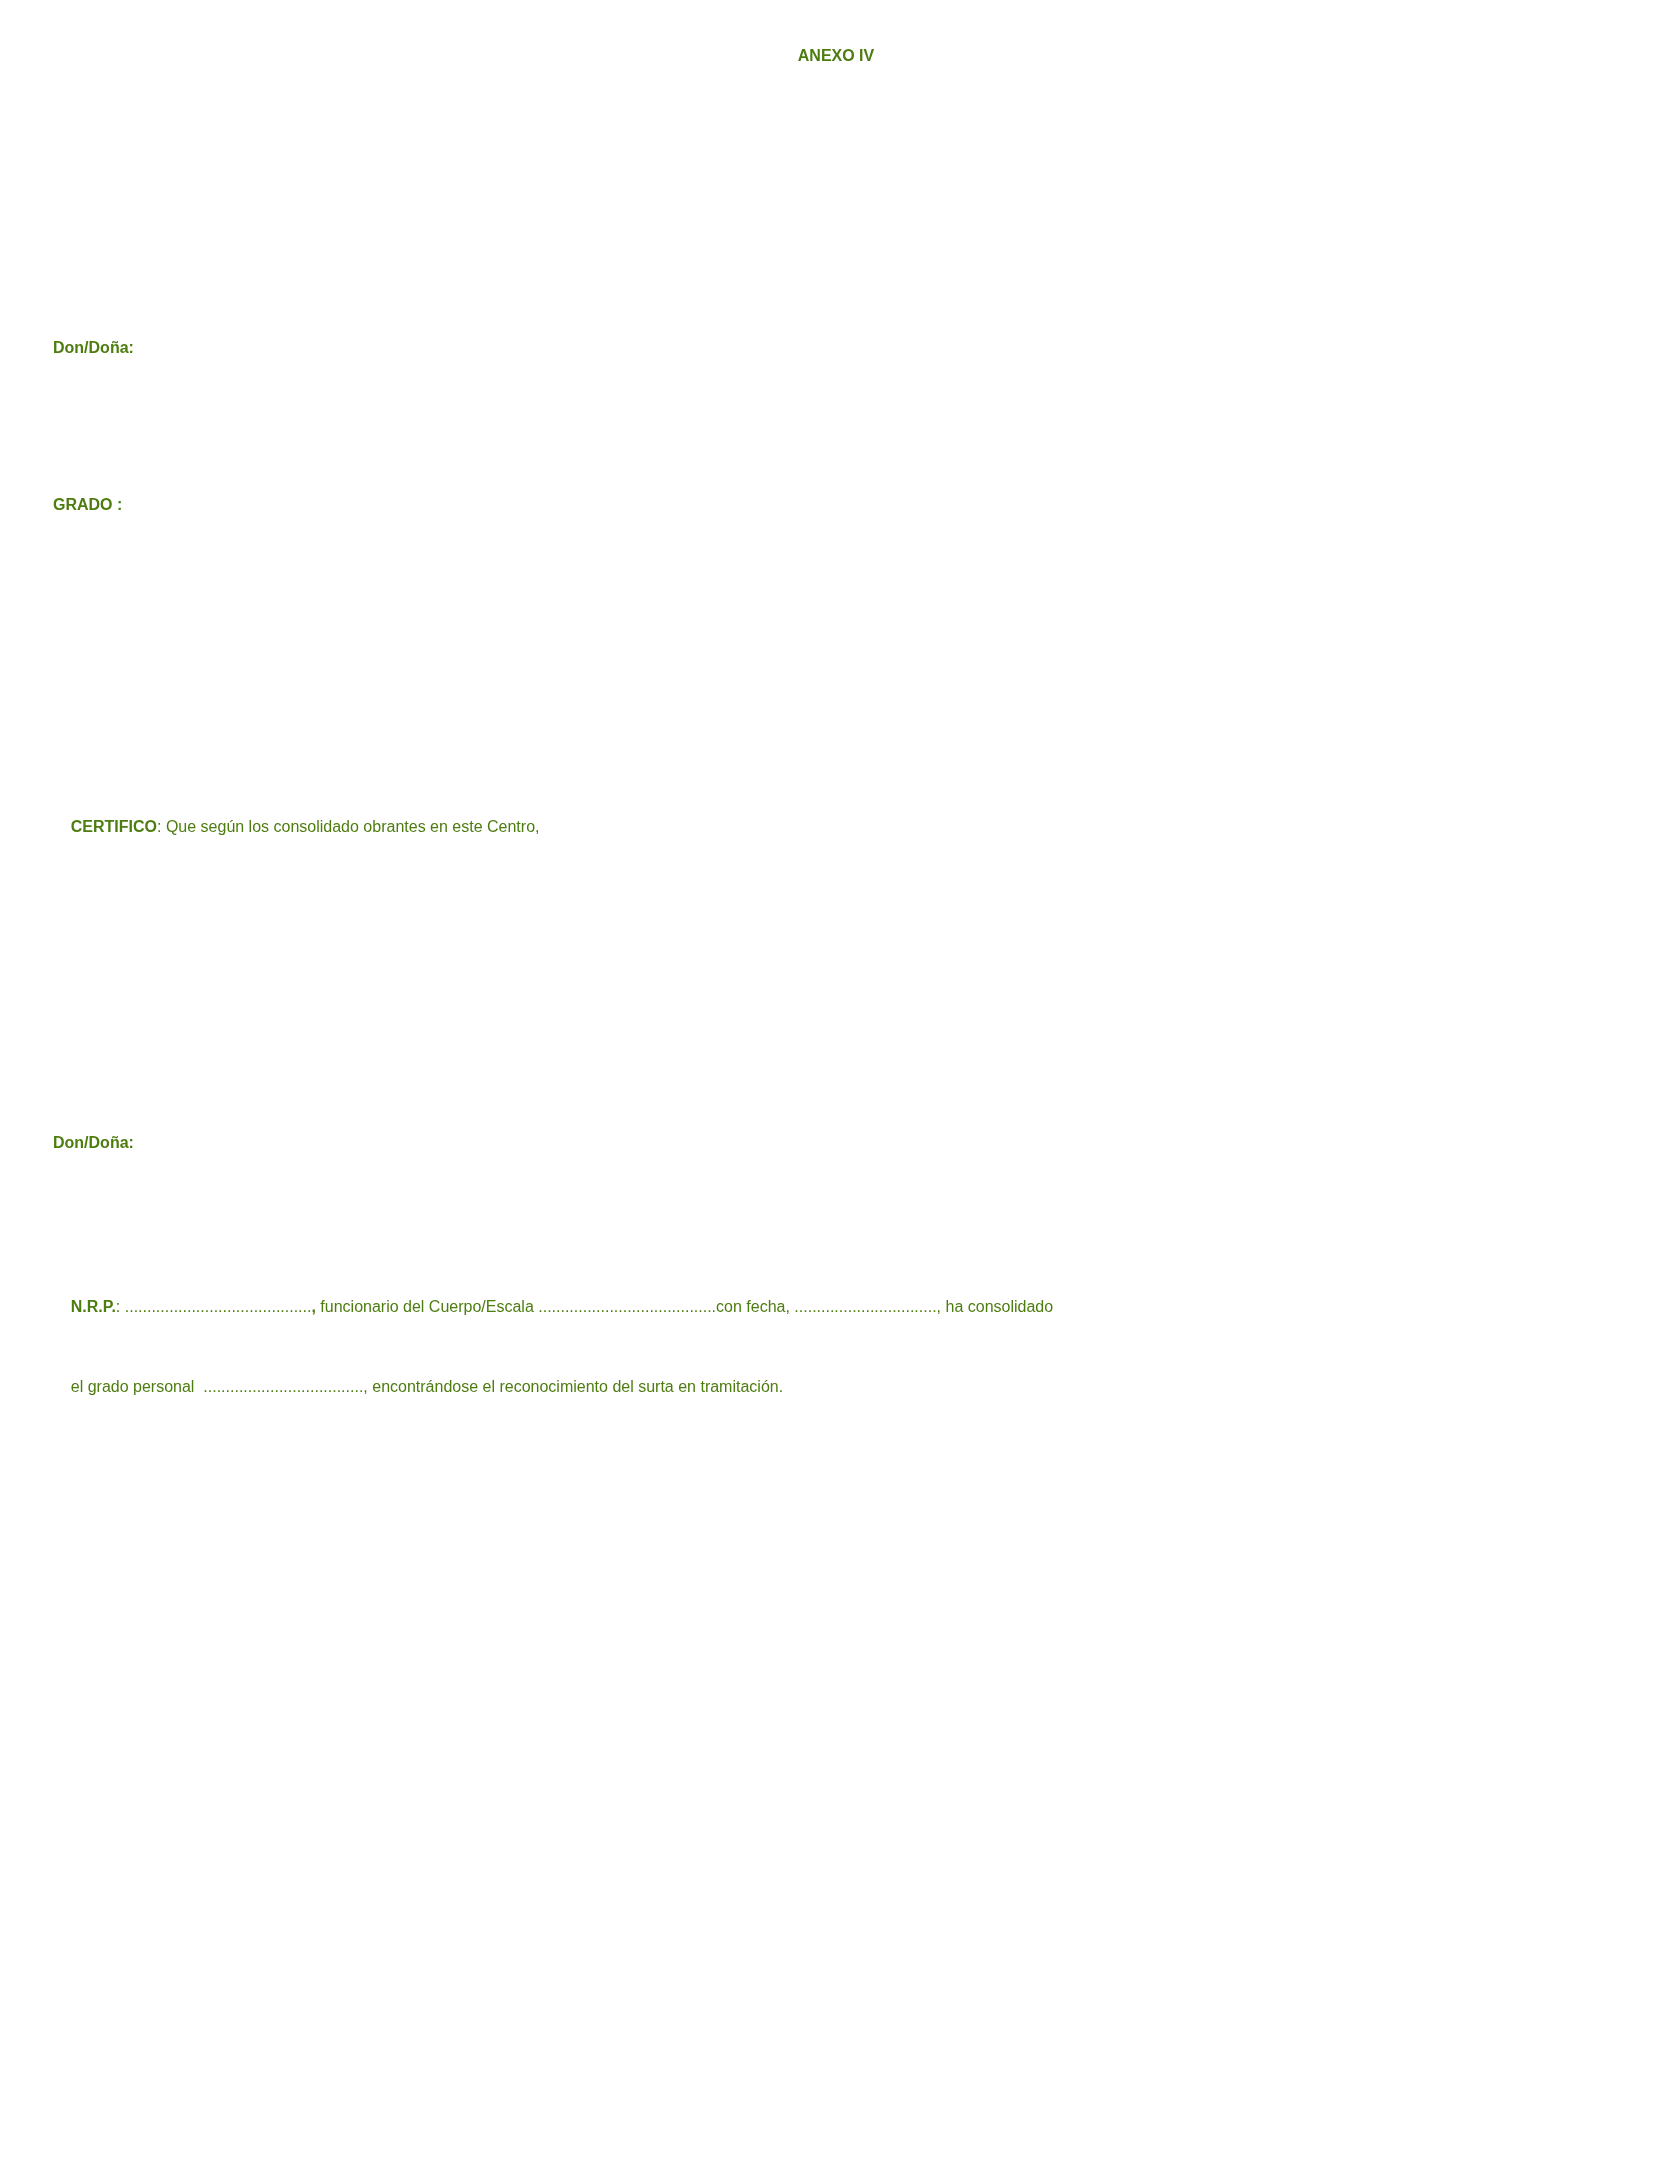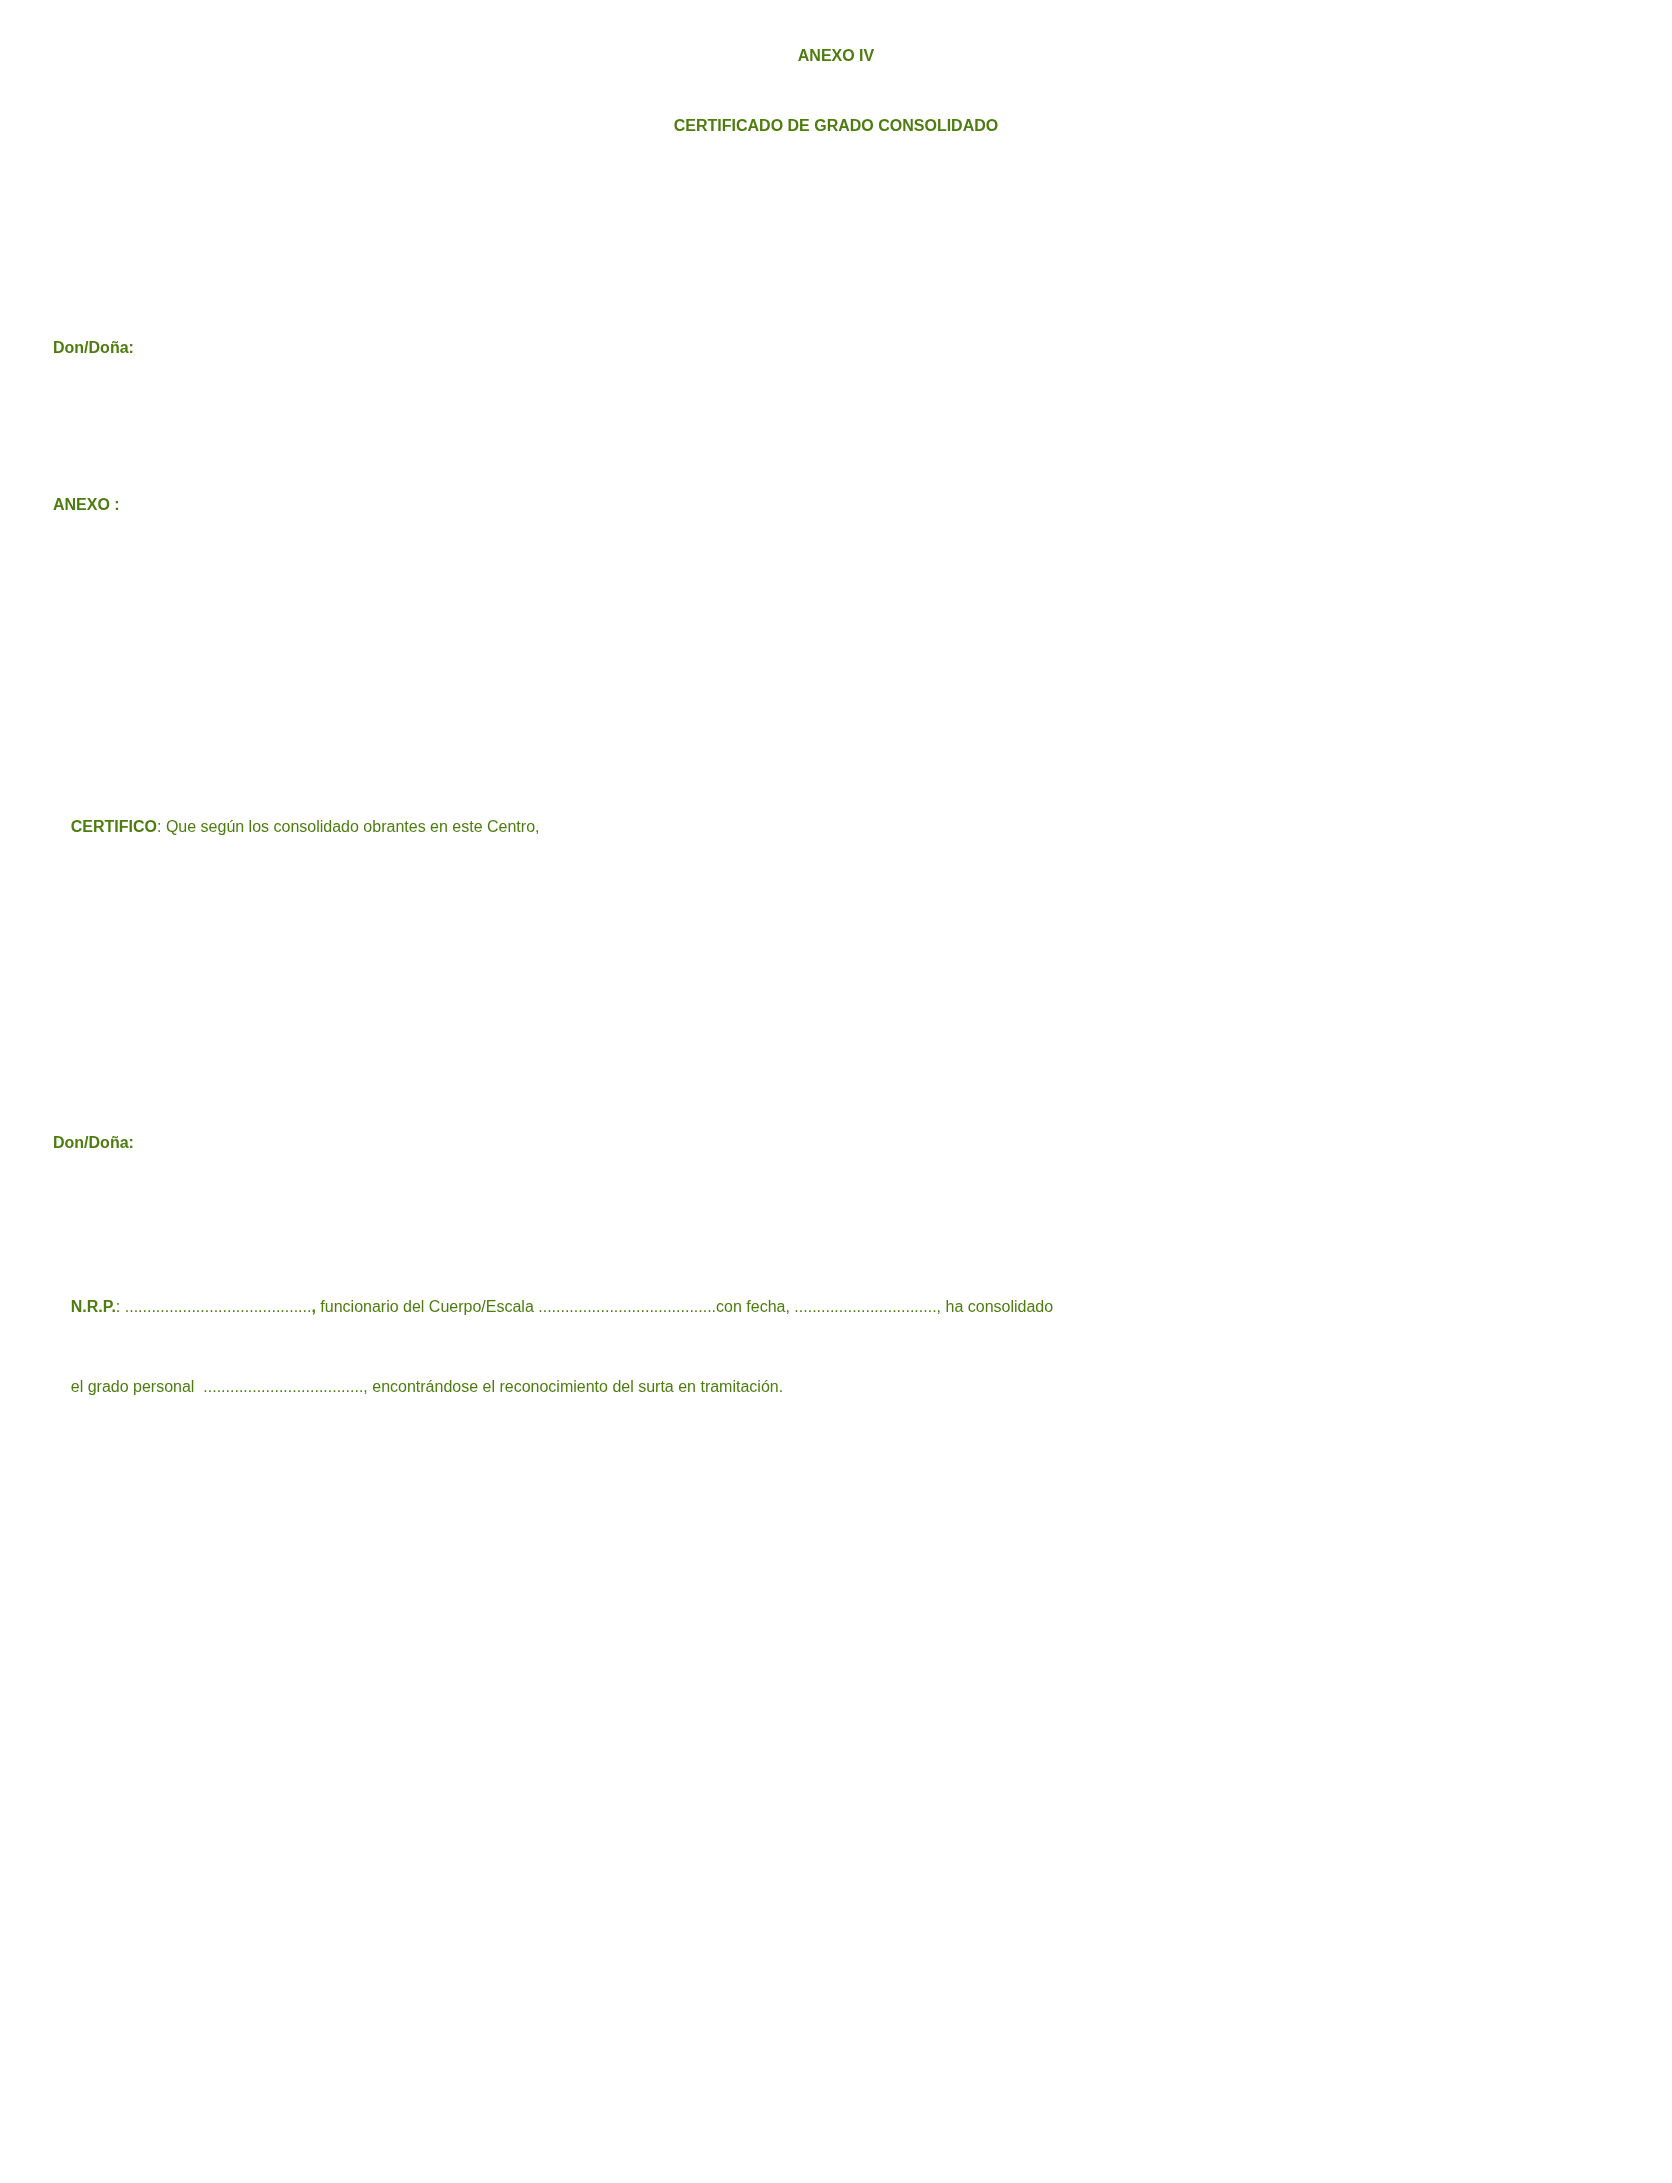--- a/index.html
+++ b/index.html
@@ -32,25 +32,24 @@
     font-weight: 700;
   }
 </style>
 </head>
 <body>
 
 <div class="page">
 
   <div class="line center b" style="top:46px">ANEXO IV</div>
 
-  <div class="line center b" style="top:116px">CERTIFICADO DE GRADO CONSOLIDADO</div>
 
   <div class="line b" style="top:338px">Don/Doña:</div>
 
-  <div class="line b" style="top:495px">ANEXO :</div>
+  <div class="line b" style="top:495px">GRADO :</div>
 
   <div class="line" style="top:796px">
     <span class="b">CERTIFICO</span><span>: Que según los consolidado obrantes en este Centro,</span>
   </div>
 
   <div class="line b" style="top:1133px">Don/Doña:</div>
 
   <div class="line" style="top:1276px">
     <span class="b">N.R.P.</span><span>: </span><span>..........................................</span><span class="b">,</span><span> funcionario del Cuerpo/Escala </span><span>........................................</span><span>con fecha, </span><span>................................</span><span>, ha consolidado</span>
   </div>

